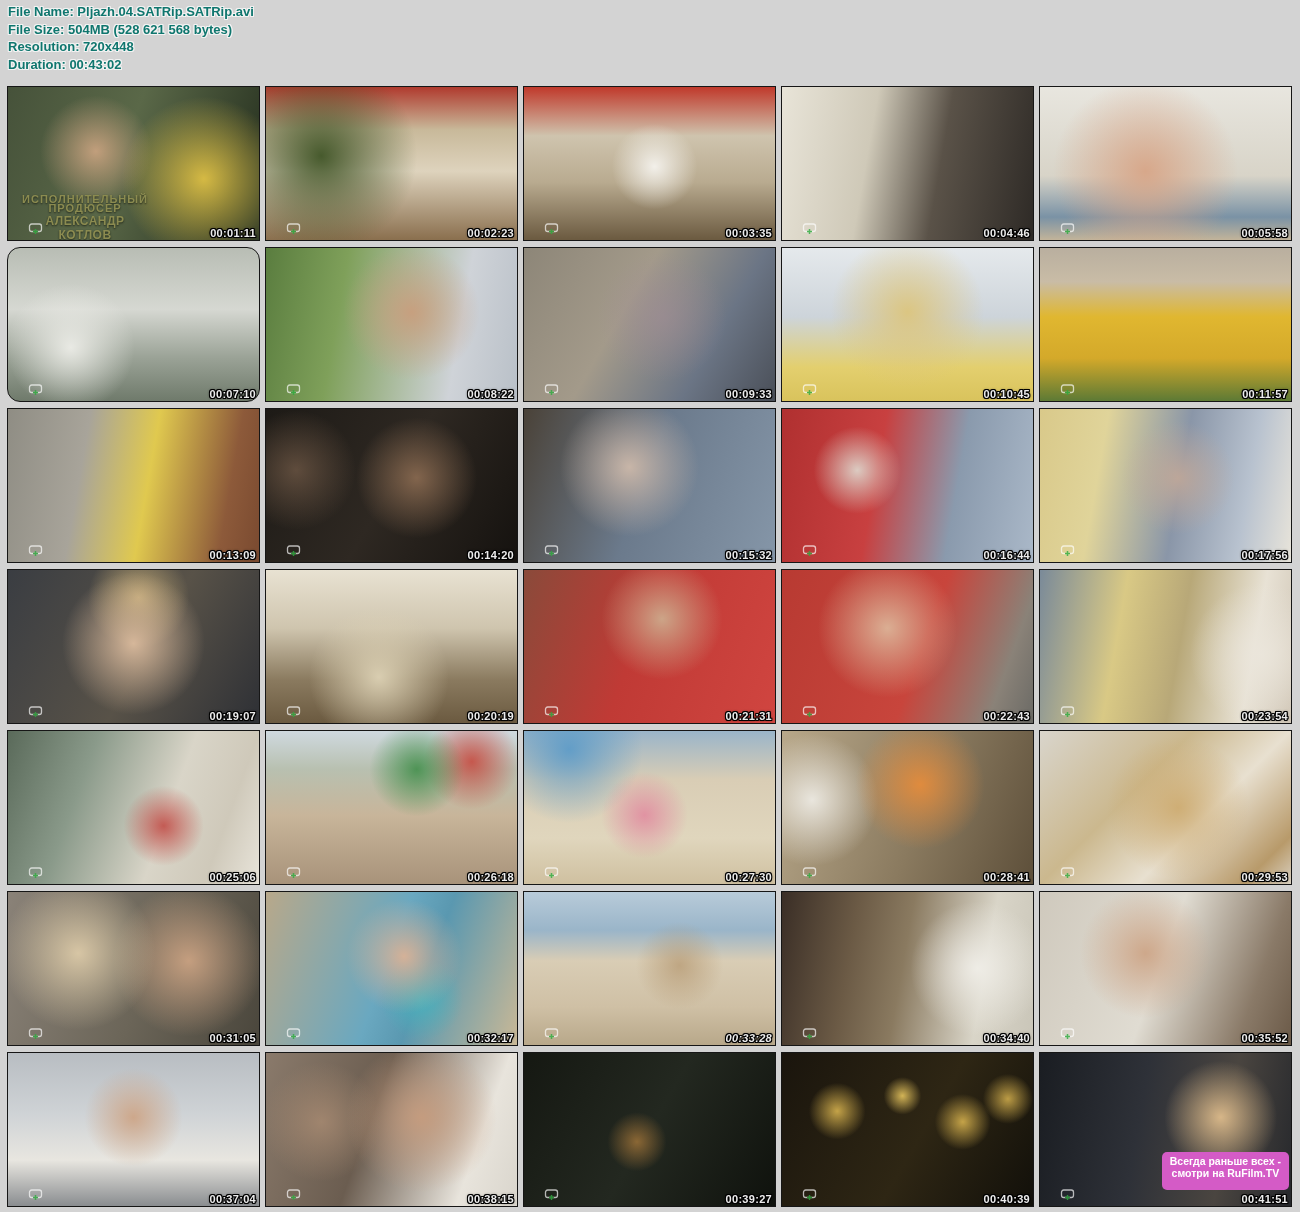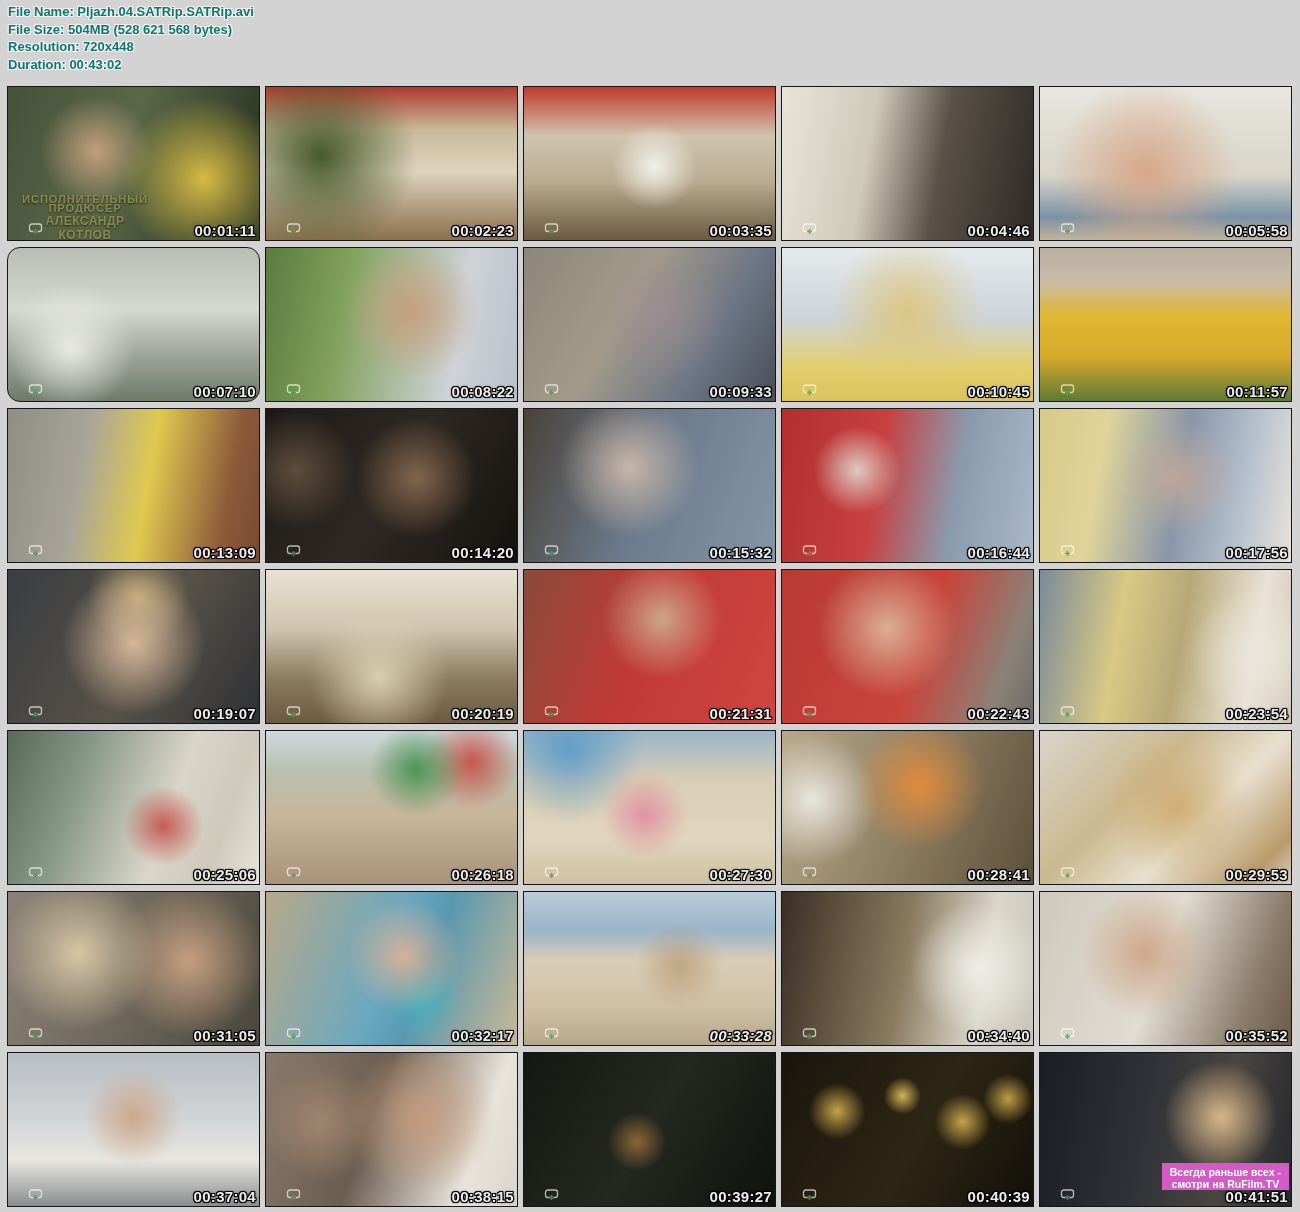--- a/index.html
+++ b/index.html
@@ -25,39 +25,39 @@
     grid-auto-rows:155px;
     column-gap:5px;row-gap:6px;
   }
   .thumb{
     position:relative;box-sizing:border-box;
     border:1px solid #161616;
     overflow:hidden;
   }
   .time{
     position:absolute;right:3px;bottom:1px;z-index:3;
-    font-size:15px;font-weight:bold;letter-spacing:.3px;color:#ececec;
+    font-size:11px;font-weight:bold;letter-spacing:.3px;color:#ececec;
     text-shadow:-1px -1px 0 #000,0 -1px 0 #000,1px -1px 0 #000,
                 -1px 0 0 #000,1px 0 0 #000,
                 -1px 1px 0 #000,0 1px 0 #000,1px 1px 0 #000,0 0 3px #000;
   }
   .wm{position:absolute;left:20px;bottom:5px;z-index:2;opacity:.8;line-height:0;}
   
   .credit{
     position:absolute;left:14px;top:108px;width:126px;z-index:2;
     text-align:center;color:#8b8b50;
     text-shadow:0 1px 2px rgba(20,25,15,.8);
   }
   .credit .small{font-size:11px;font-weight:bold;letter-spacing:1px;line-height:9px;}
   .credit .big{font-size:12px;font-weight:bold;letter-spacing:.5px;line-height:14px;margin-top:1px;}
   
   .promo{
     position:absolute;right:2px;bottom:16px;z-index:1;
-    background:#d45bc6;border-radius:0;
-    padding:3px 8px 0;text-align:center;color:#fff;
+    background:#d45bc6;border-radius:5px;
+    padding:3px 8px 11px;text-align:center;color:#fff;
     font-size:10.5px;font-weight:bold;line-height:12px;white-space:nowrap;
   }
 </style>
 </head>
 <body>
 
 <div class="header">
   <div class="line">File Name: Pljazh.04.SATRip.SATRip.avi</div>
   <div class="line">File Size: 504MB (528 621 568 bytes)</div>
   <div class="line">Resolution: 720x448</div>

